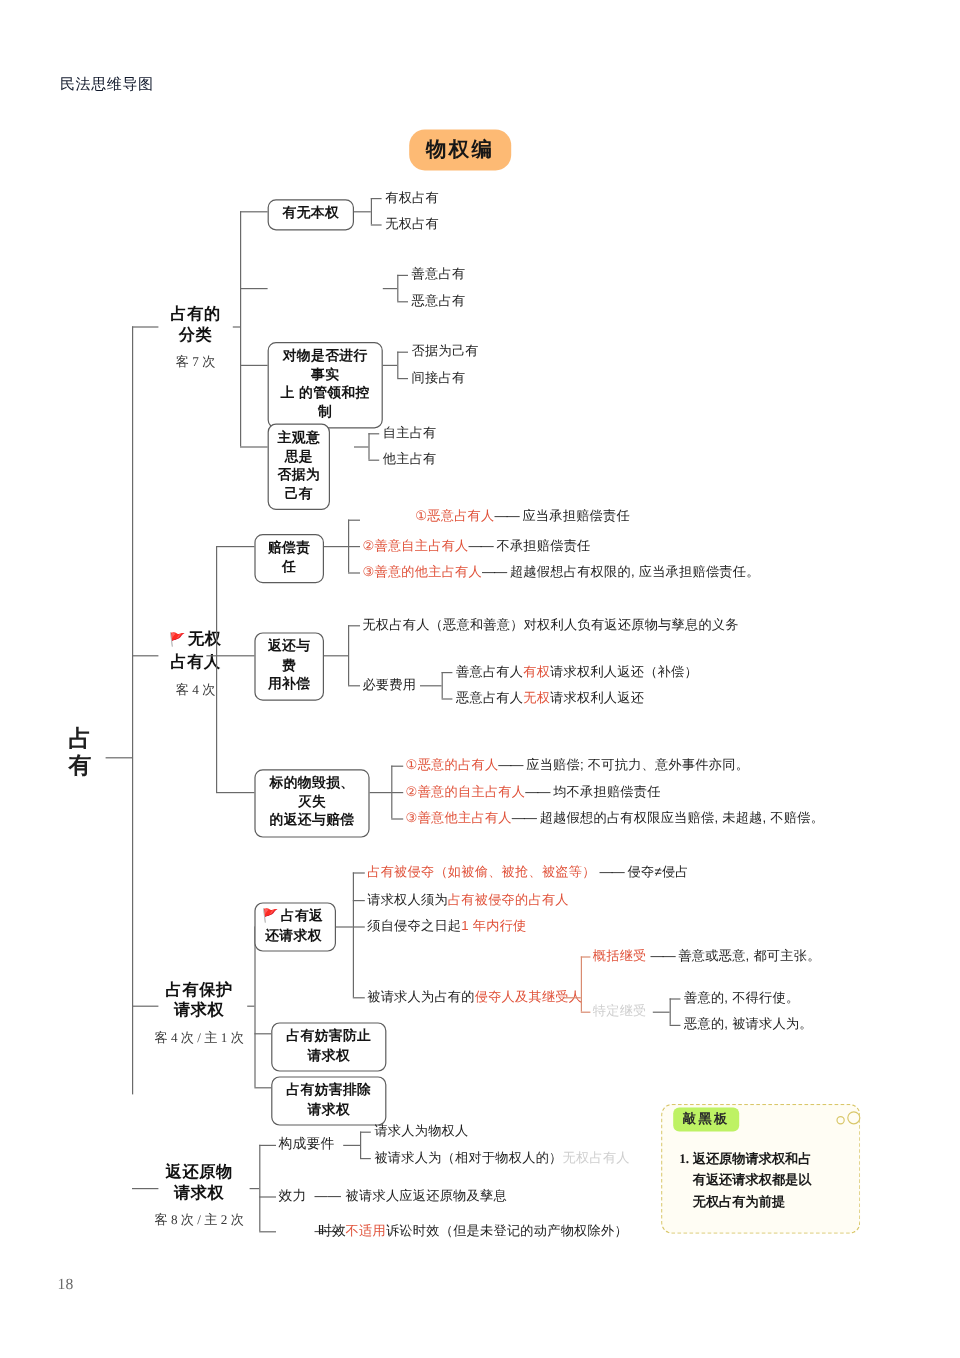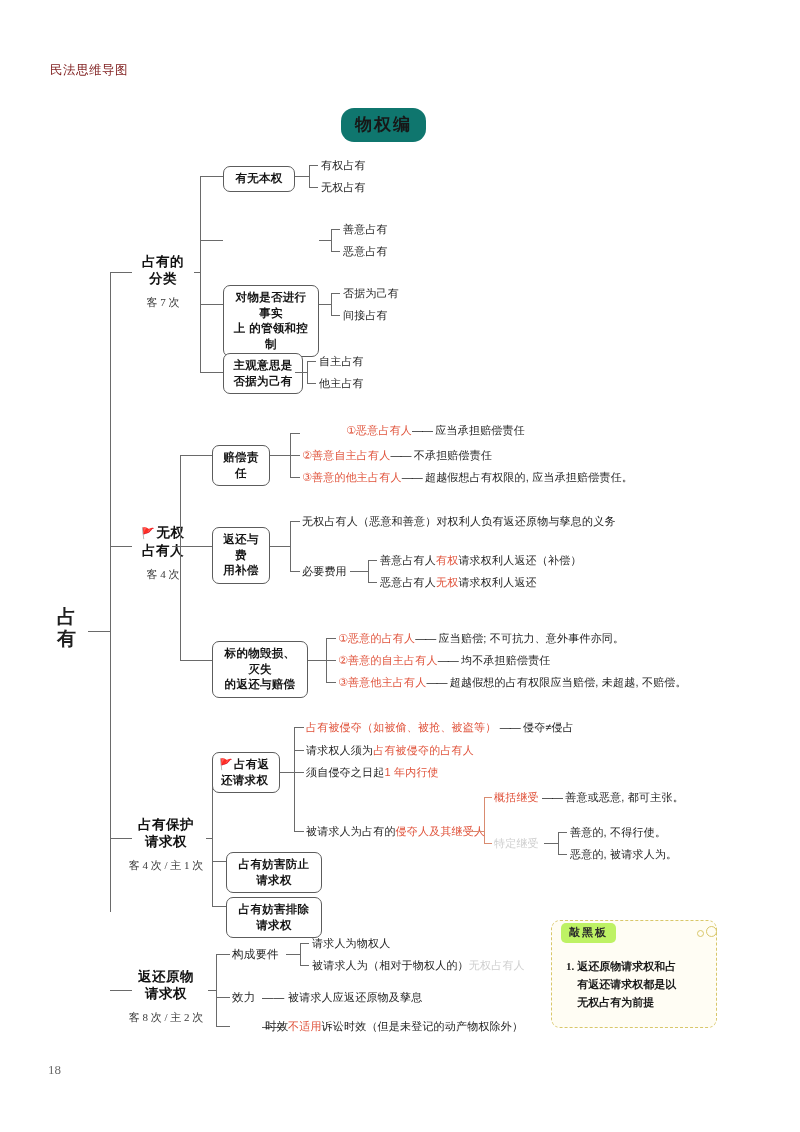--- a/index.html
+++ b/index.html
@@ -11,32 +11,32 @@
     color:#1f1f1f;
     position:relative;
     overflow:hidden;
     -webkit-font-smoothing:antialiased;
   }
   #canvas { position:absolute; inset:0; }
   .abs { position:absolute; }
 
   
   .doc-title{
-    left:50px; top:62px; font-size:12.5px; color:#7f1d1d; letter-spacing:.5px;
+    left:50px; top:62px; font-size:12.5px; color:#0f172a; letter-spacing:.5px;
     font-family:"Liberation Serif","DejaVu Serif",serif;
   }
   .page-num{
     left:48px; top:1062px; font-size:13px; color:#6b6b6b;
     font-family:"Liberation Serif","DejaVu Serif",serif;
   }
 
   
   .banner{
     left:341px; top:108px; padding:5px 14px 6px;
-    background:#0f766e; border-radius:13px;
+    background:#fdba74; border-radius:13px;
     font-size:17px; font-weight:bold; letter-spacing:2px; color:#171717;
   }
 
   
   .root{
     left:50px; top:606px; width:34px; text-align:center;
     font-size:19px; font-weight:bold; line-height:22px; letter-spacing:1px;
   }
   .lvl1{
     text-align:center; font-size:13.5px; font-weight:bold; line-height:17px;
@@ -131,21 +131,21 @@
   <div class="abs hl" style="left:200px; top:304px; width:23px;"></div>
   <div class="abs boxed" style="left:223px; top:285px; width:96px;">对物是否进行事实<br>上 的管领和控制</div>
   <div class="abs hl" style="left:319px; top:304px; width:12px;"></div>
   <div class="abs vl" style="left:331px; top:293px; height:22px;"></div>
   <div class="abs hl" style="left:331px; top:293px; width:9px;"></div>
   <div class="abs hl" style="left:331px; top:315px; width:9px;"></div>
   <div class="abs leaf" style="left:343px; top:286px;">否据为己有</div>
   <div class="abs leaf" style="left:343px; top:308px;">间接占有</div>
 
   <div class="abs hl" style="left:200px; top:372px; width:23px;"></div>
-  <div class="abs boxed" style="left:223px; top:353px; width:80px;">主观意思是<br>否据为己有</div>
+  <div class="abs boxed" style="left:223px; top:353px; width:52px;">主观意思是<br>否据为己有</div>
   <div class="abs hl" style="left:295px; top:372px; width:12px;"></div>
   <div class="abs vl" style="left:307px; top:361px; height:22px;"></div>
   <div class="abs hl" style="left:307px; top:361px; width:9px;"></div>
   <div class="abs hl" style="left:307px; top:383px; width:9px;"></div>
   <div class="abs leaf" style="left:319px; top:354px;">自主占有</div>
   <div class="abs leaf" style="left:319px; top:376px;">他主占有</div>
 
   <div class="abs hl" style="left:110px; top:546px; width:22px;"></div>
   <div class="abs lvl1" style="left:130px; top:524px; width:66px;">
     <span class="flag">🚩</span><span>无权<br>占有人</span>

